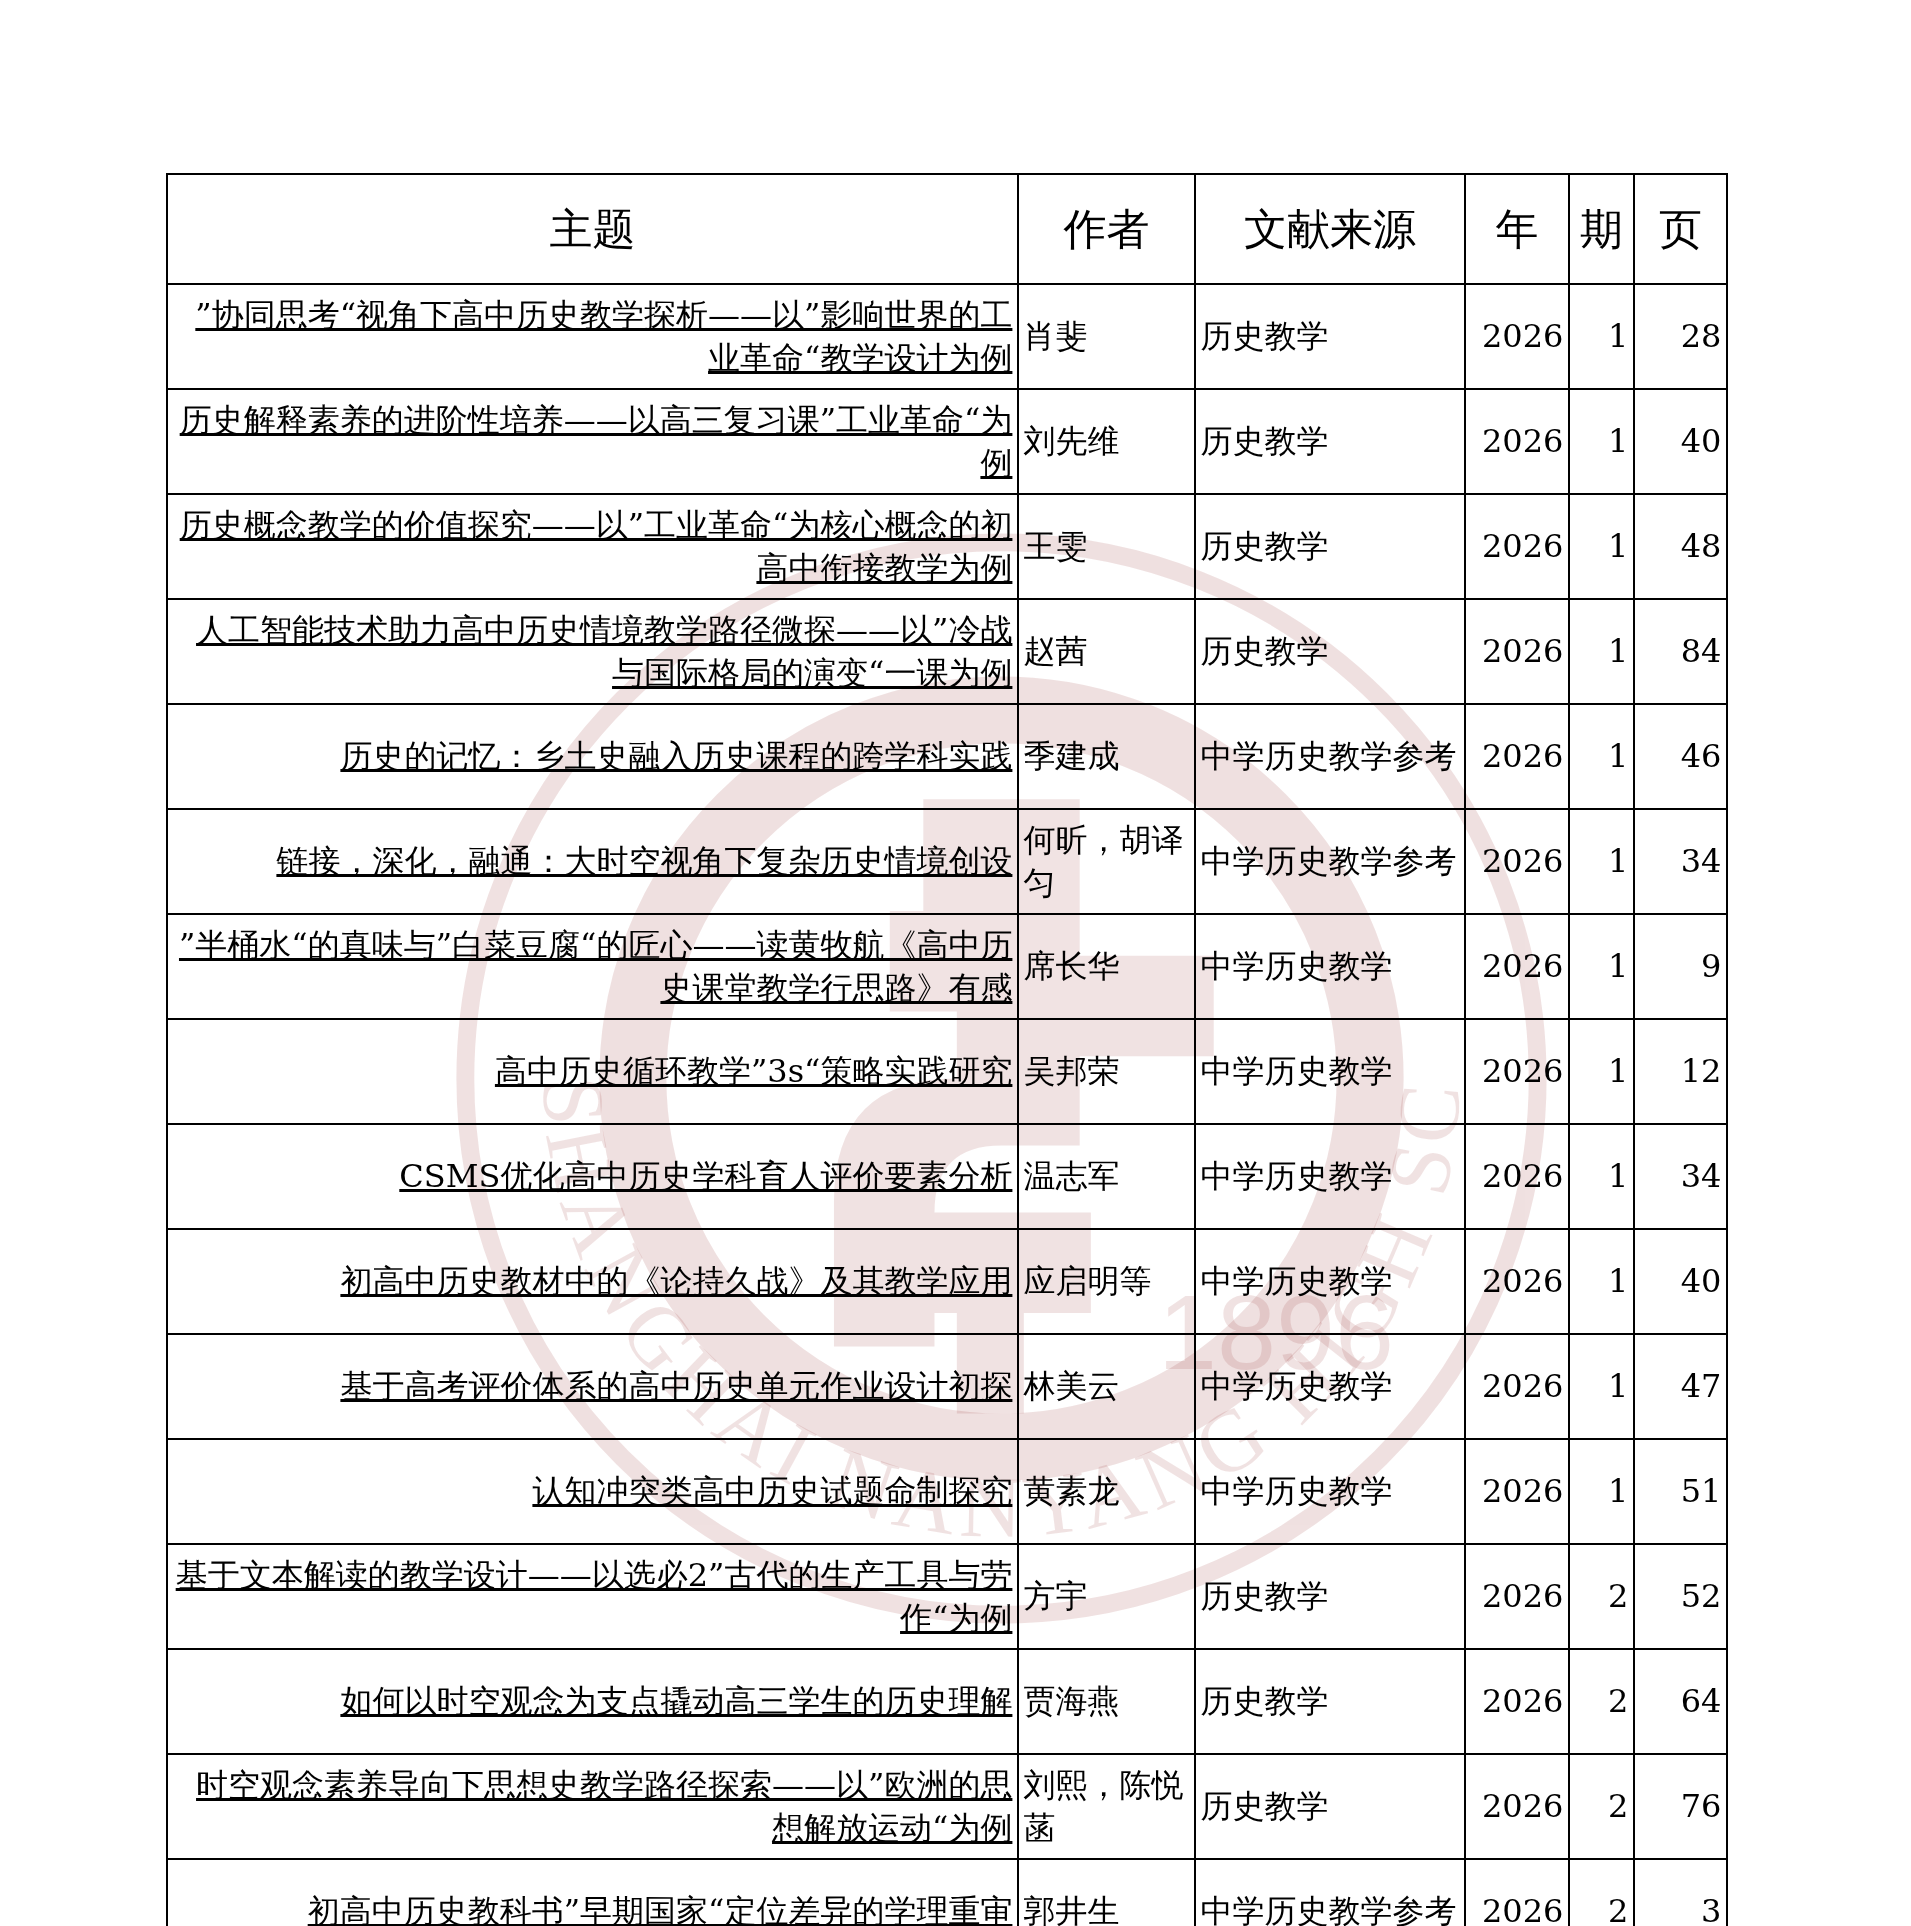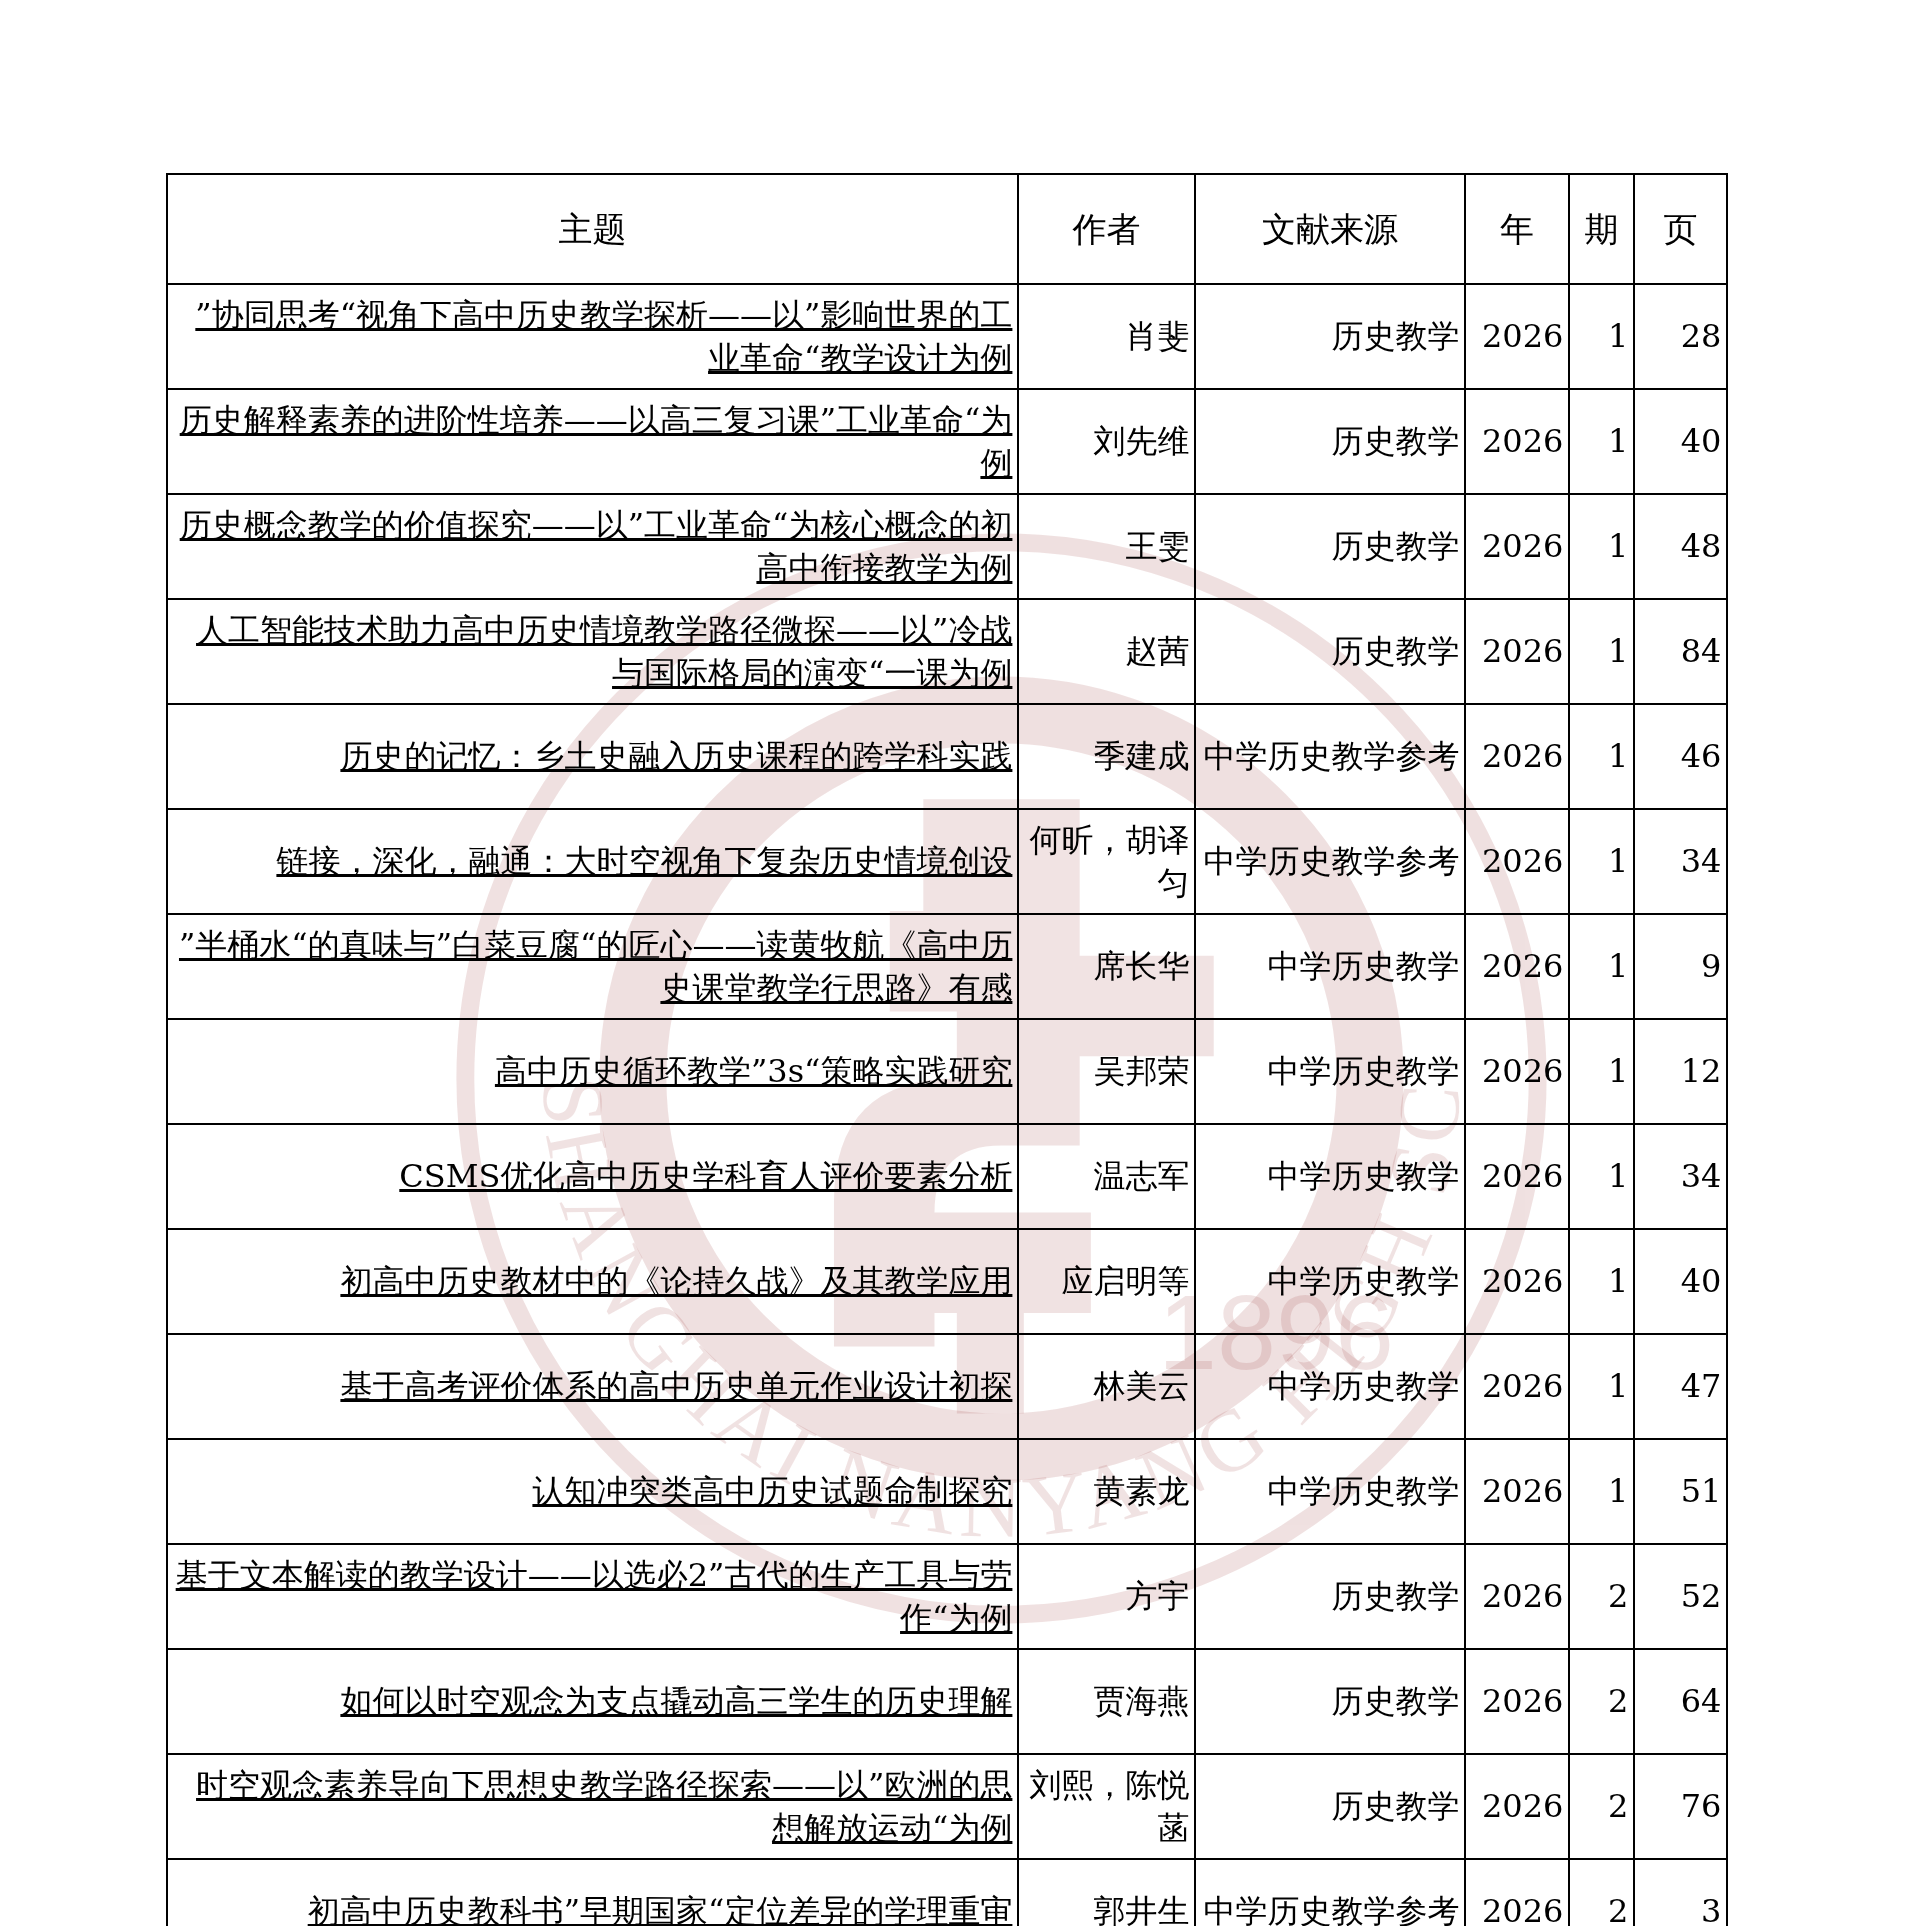--- a/index.html
+++ b/index.html
@@ -39,25 +39,25 @@
       line-height: 43px;
       font-weight: normal;
       vertical-align: middle;
       padding: 0 4.6px;
       background: transparent;
       overflow: hidden;
     }
     table.lit th {
       height: 108px;
       text-align: center;
-      font-size: 34px;
+      font-size: 43px;
     }
     table.lit td { height: 103px; }
     td.topic { text-align: right; padding-left: 5.4px; text-decoration: underline; }
-    td.author, td.source { text-align: right; font-family: Liberation Serif, serif; }
+    td.author, td.source { text-align: left; font-family: Liberation Serif, serif; }
     td.num { text-align: right; padding-right: 3.9px; margin-left: 32px; }
     col.c-topic { width: 851px; }
     col.c-author { width: 177px; }
     col.c-source { width: 270px; }
     col.c-year { width: 104px; }
     col.c-issue { width: 65px; }
     col.c-page { width: 93px; }
   </style>
 </head>
 <body>

